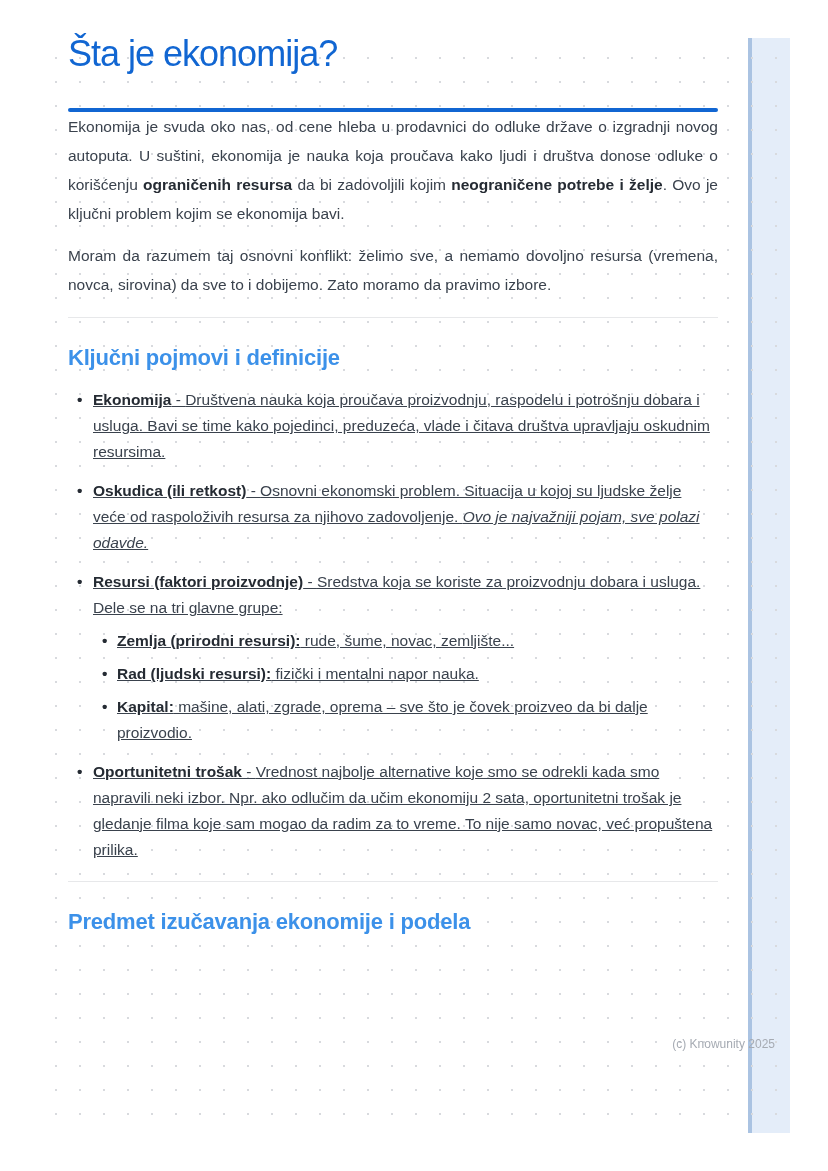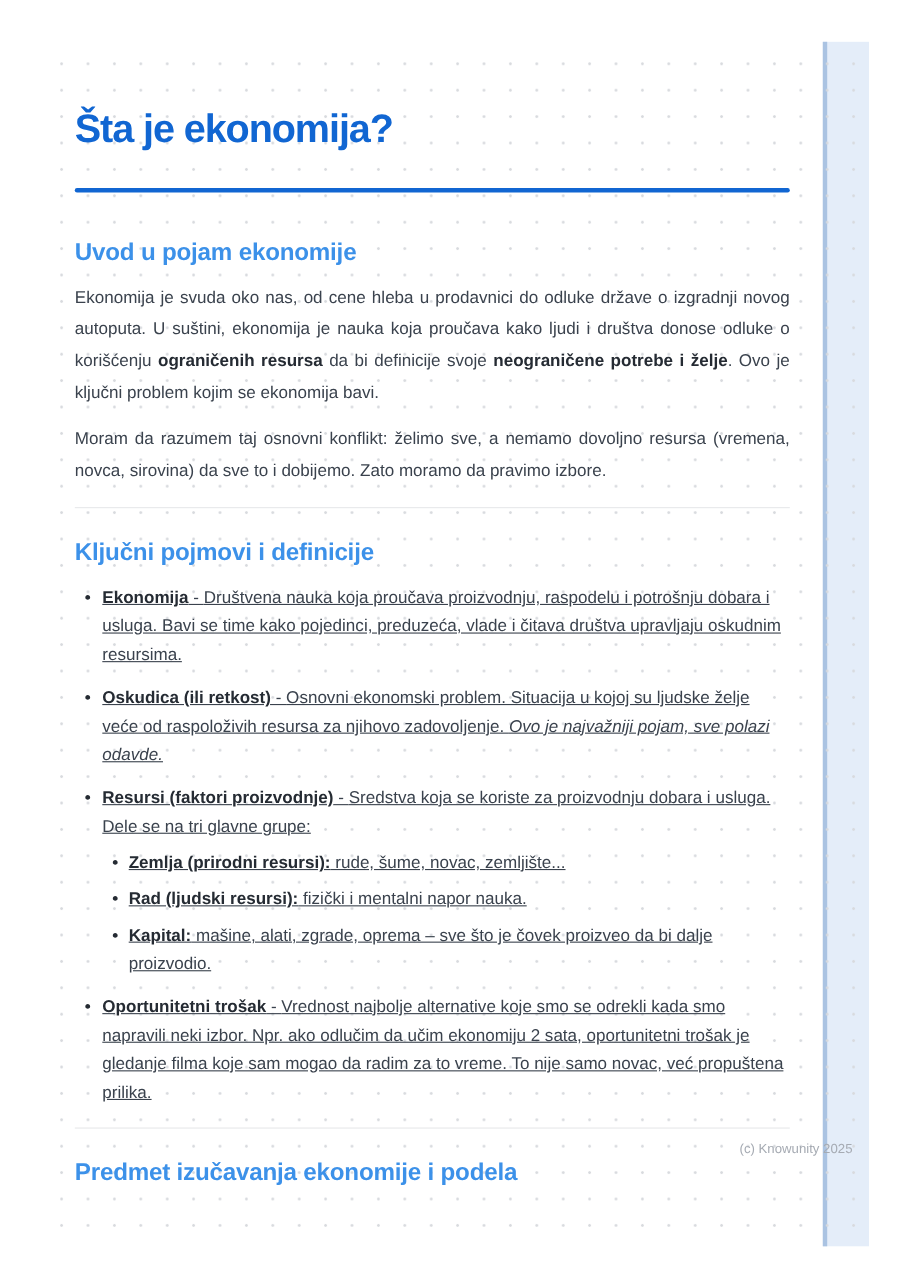--- a/index.html
+++ b/index.html
@@ -34,23 +34,23 @@
     width:752px;height:1095px;
     background-image:radial-gradient(circle, var(--dot-color,#d8dade) 1.2px, rgba(0,0,0,0) 1.3px);
     background-size:24px 24px;
     background-position:6px 8px;
     pointer-events:none;
   }
   .content{
     position:absolute;left:68px;top:0;width:650px;
   }
   h1.doc-title{
-    margin:95px 0 0;
+    margin:32px 0 0;
     font-size:36px;line-height:44px;
-    font-weight:bold;letter-spacing:-1px;
+    font-weight:normal;letter-spacing:-1px;
     color:var(--title-blue,#1166d2);
   }
   .title-rule{
     height:4px;width:650px;
     margin-top:32px;
     background:var(--title-blue,#1166d2);
     border-radius:2px;
   }
   h2.section-heading{
     margin:40px 0 14px;
@@ -116,23 +116,22 @@
 <div class="page">
 
   <div class="margin-stripe"></div>
   <div class="dot-grid"></div>
 
   <div class="content">
 
     <h1 class="doc-title">Šta je ekonomija?</h1>
     <div class="title-rule"></div>
 
-    <h2 class="section-heading">Uvod u pojam ekonomije</h2>
 
-    <p class="body-para"><span>Ekonomija je svuda oko nas, od cene hleba u prodavnici do odluke države o izgradnji novog autoputa. U suštini, ekonomija je nauka koja proučava kako ljudi i društva donose odluke o korišćenju </span><b>ograničenih resursa</b><span> da bi definicije svoje </span><b>neograničene potrebe i želje</b><span>. Ovo je ključni problem kojim se ekonomija bavi.</span></p>
+    <p class="body-para"><span>Ekonomija je svuda oko nas, od cene hleba u prodavnici do odluke države o izgradnji novog autoputa. U suštini, ekonomija je nauka koja proučava kako ljudi i društva donose odluke o korišćenju </span><b>ograničenih resursa</b><span> da bi zadovoljili kojim </span><b>neograničene potrebe i želje</b><span>. Ovo je ključni problem kojim se ekonomija bavi.</span></p>
 
     <p class="body-para">Moram da razumem taj osnovni konflikt: želimo sve, a nemamo dovoljno resursa (vremena, novca, sirovina) da sve to i dobijemo. Zato moramo da pravimo izbore.</p>
 
     <hr class="section-divider">
 
     <h2 class="section-heading after-divider">Ključni pojmovi i definicije</h2>
 
     <ul class="terms-list">
 
       <li><b>Ekonomija</b><span> - </span><span>Društvena nauka koja proučava proizvodnju, raspodelu i potrošnju dobara i usluga. Bavi se time kako pojedinci, preduzeća, vlade i čitava društva upravljaju oskudnim resursima.</span></li>

